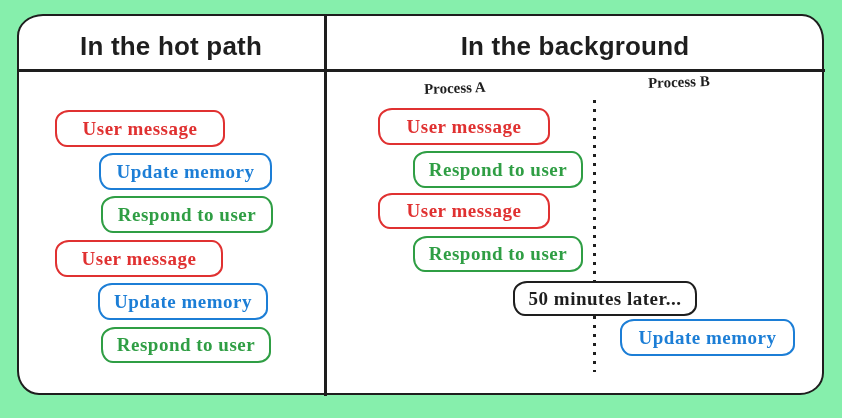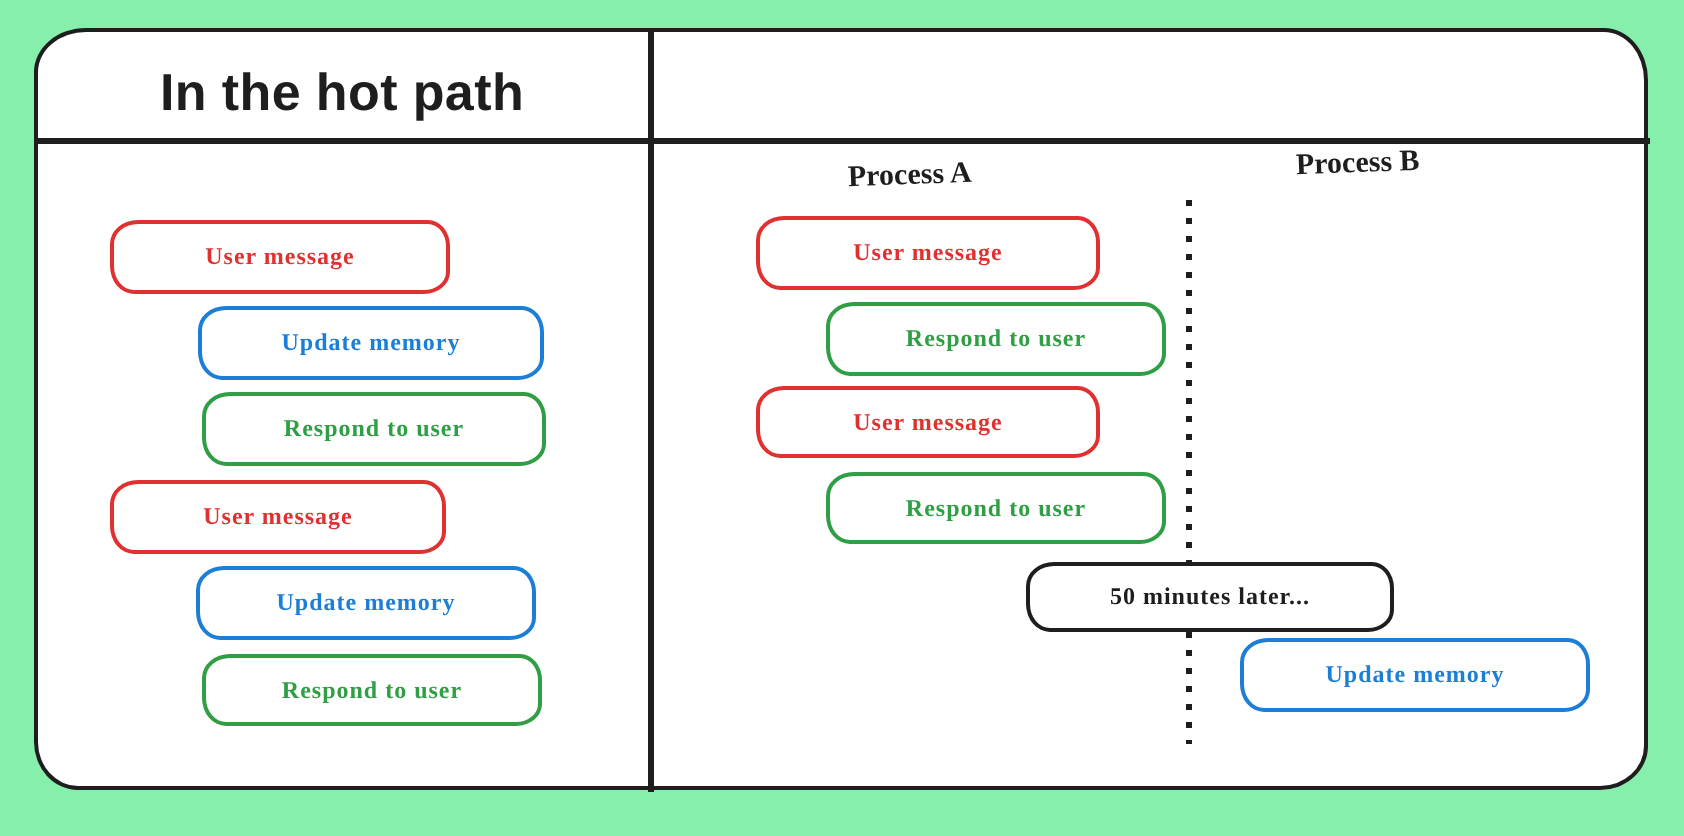--- a/index.html
+++ b/index.html
@@ -73,21 +73,21 @@
   .flow-box {
     position: absolute;
     box-sizing: border-box;
     background: #ffffff;
     border-style: solid;
     border-width: 2.5px;
     border-radius: 14px 11px 13px 12px / 12px 13px 11px 14px;
     display: flex;
     align-items: center;
     justify-content: center;
-    font-size: 12px;
+    font-size: 19px;
     font-weight: 600;
     font-family: cursive;
     letter-spacing: 0.5px;
     white-space: nowrap;
   }
   .flow-box.red   { border-color: #e03131; color: #e03131; }
   .flow-box.blue  { border-color: #1c7ed6; color: #1c7ed6; }
   .flow-box.green { border-color: #2f9e44; color: #2f9e44; }
   .flow-box.black { border-color: #1e1e1e; color: #1e1e1e; }
 
@@ -109,20 +109,21 @@
 </style>
 </head>
 <body>
 
 <div class="canvas">
   <div class="frame"></div>
   <div class="divider-v"></div>
   <div class="header-line"></div>
 
   <div class="panel-title left">In the hot path</div>
+  <div class="panel-title right">In the background</div>
 
   <div class="process-label a">Process A</div>
   <div class="process-label b">Process B</div>
 
   <div class="dotted-line"></div>
 
   <div class="flow-box red hp-1">User message</div>
   <div class="flow-box blue hp-2">Update memory</div>
   <div class="flow-box green hp-3">Respond to user</div>
   <div class="flow-box red hp-4">User message</div>

